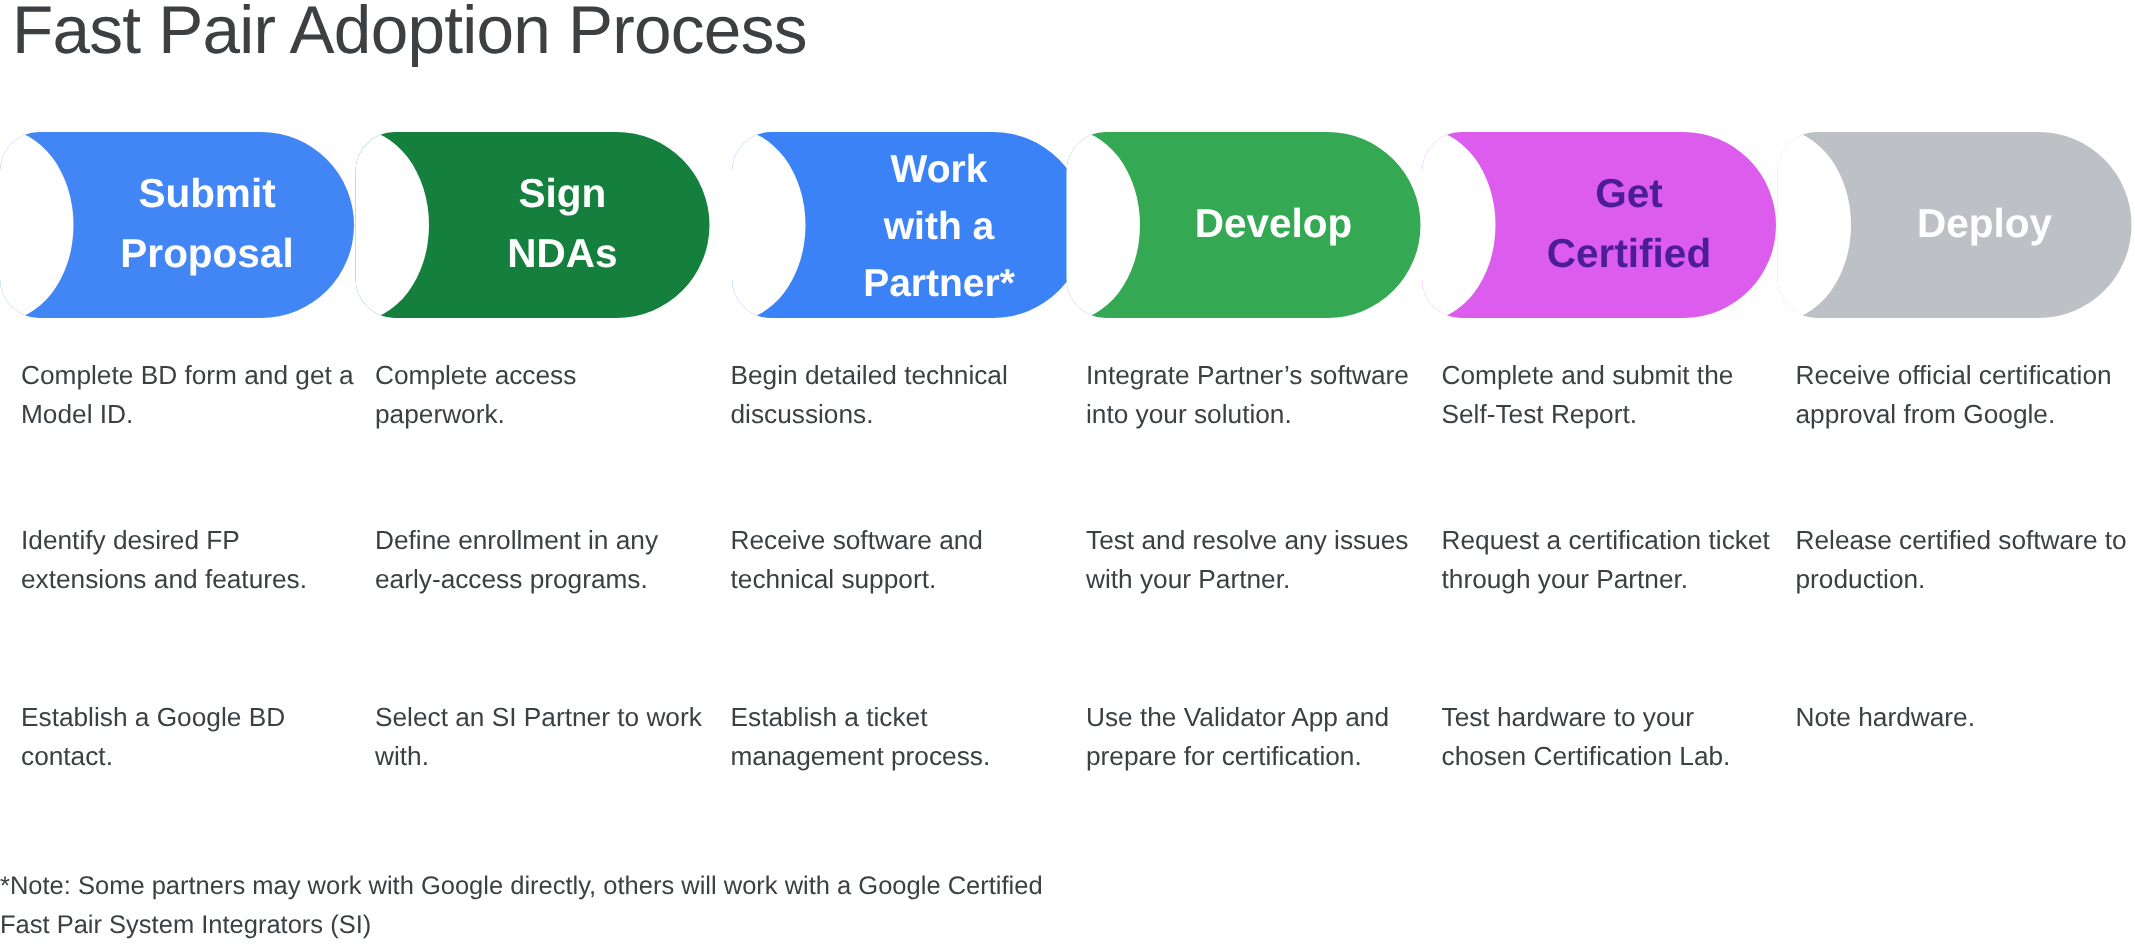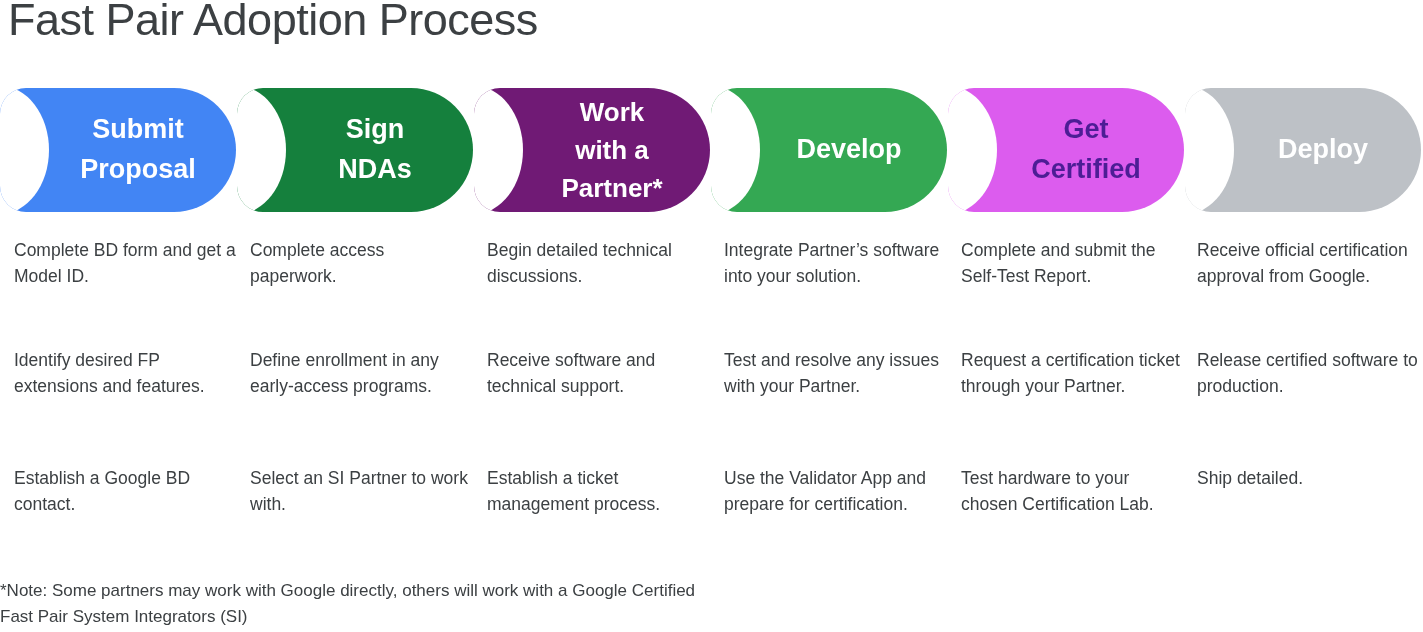--- a/index.html
+++ b/index.html
@@ -124,21 +124,21 @@
     <div class="label" style="color: rgb(255, 255, 255);">Submit
 Proposal</div>
   </div>
 
   <div class="banner" style="left: 237px; background: #15803d;">
     <div class="notch"></div>
     <div class="label" style="color: rgb(255, 255, 255);">Sign
 NDAs</div>
   </div>
 
-  <div class="banner wide-label" style="left: 474px; background: #701a75;">
+  <div class="banner wide-label" style="left: 488px; background: #3b82f6;">
     <div class="notch"></div>
     <div class="label" style="color: rgb(255, 255, 255);">Work
 with a
 Partner*</div>
   </div>
 
   <div class="banner" style="left: 711px; background: rgb(52, 168, 83);">
     <div class="notch"></div>
     <div class="label" style="color: rgb(255, 255, 255);">Develop</div>
   </div>
@@ -184,18 +184,18 @@
 
   <div class="detail-col" style="left:961px;">
     <div class="detail-item r0">Complete and submit the Self-Test Report.</div>
     <div class="detail-item r1">Request a certification ticket through your Partner.</div>
     <div class="detail-item r2">Test hardware to your chosen Certification Lab.</div>
   </div>
 
   <div class="detail-col" style="left:1197px;">
     <div class="detail-item r0">Receive official certification approval from Google.</div>
     <div class="detail-item r1">Release certified software to production.</div>
-    <div class="detail-item r2">Ship detailed.</div>
+    <div class="detail-item r2">Note hardware.</div>
   </div>
 
 </div>
 
 <div id="footnote">*Note: Some partners may work with Google directly, others will work with a Google Certified Fast Pair System Integrators (SI)</div>
 
 </body></html>

